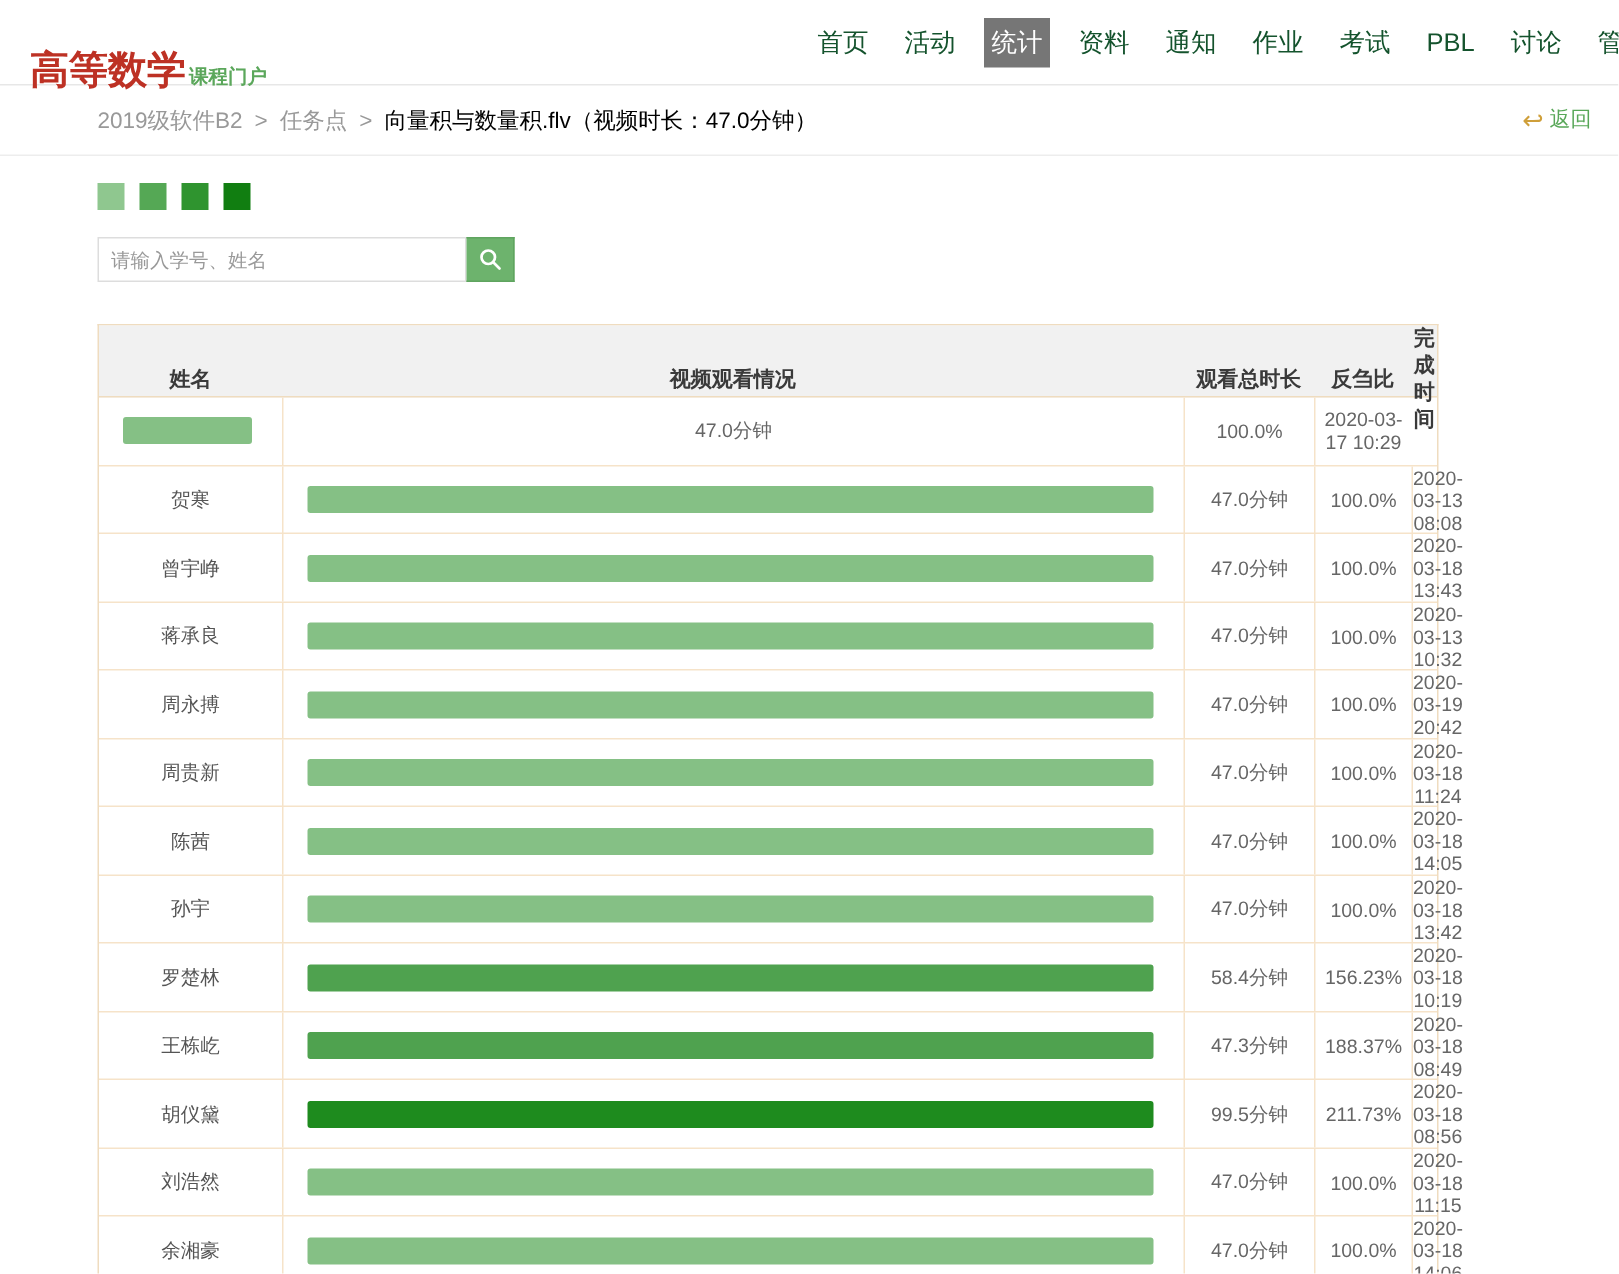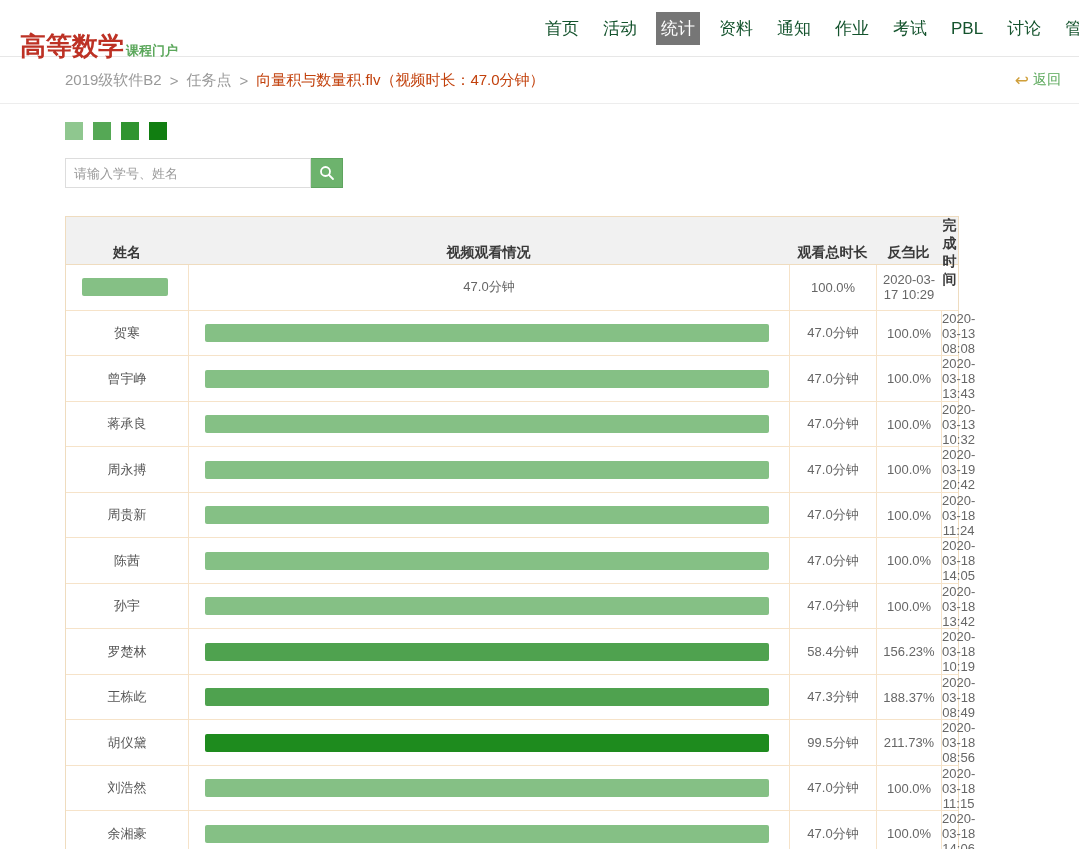--- a/index.html
+++ b/index.html
@@ -54,21 +54,21 @@
   .crumbbar {
     height: 47px;
     border-bottom: 1px solid #ededed;
     display: flex;
     align-items: center;
     padding: 0 18px 0 65px;
     font-size: 15px;
   }
   .crumb  { color: #999; cursor: pointer; text-decoration: none; }
   .crumb-sep { color: #999; margin: 0 8px; }
-  .crumb-current { color: #c2410c; }
+  .crumb-current { color: #000000; }
   .back-link {
     margin-left: auto;
     display: flex;
     align-items: center;
     color: #58a758;
     font-size: 14px;
     cursor: pointer;
     text-decoration: none;
   }
   .back-arrow { color: #cf9f3a; font-size: 17px; margin-right: 4px; line-height: 1; }

